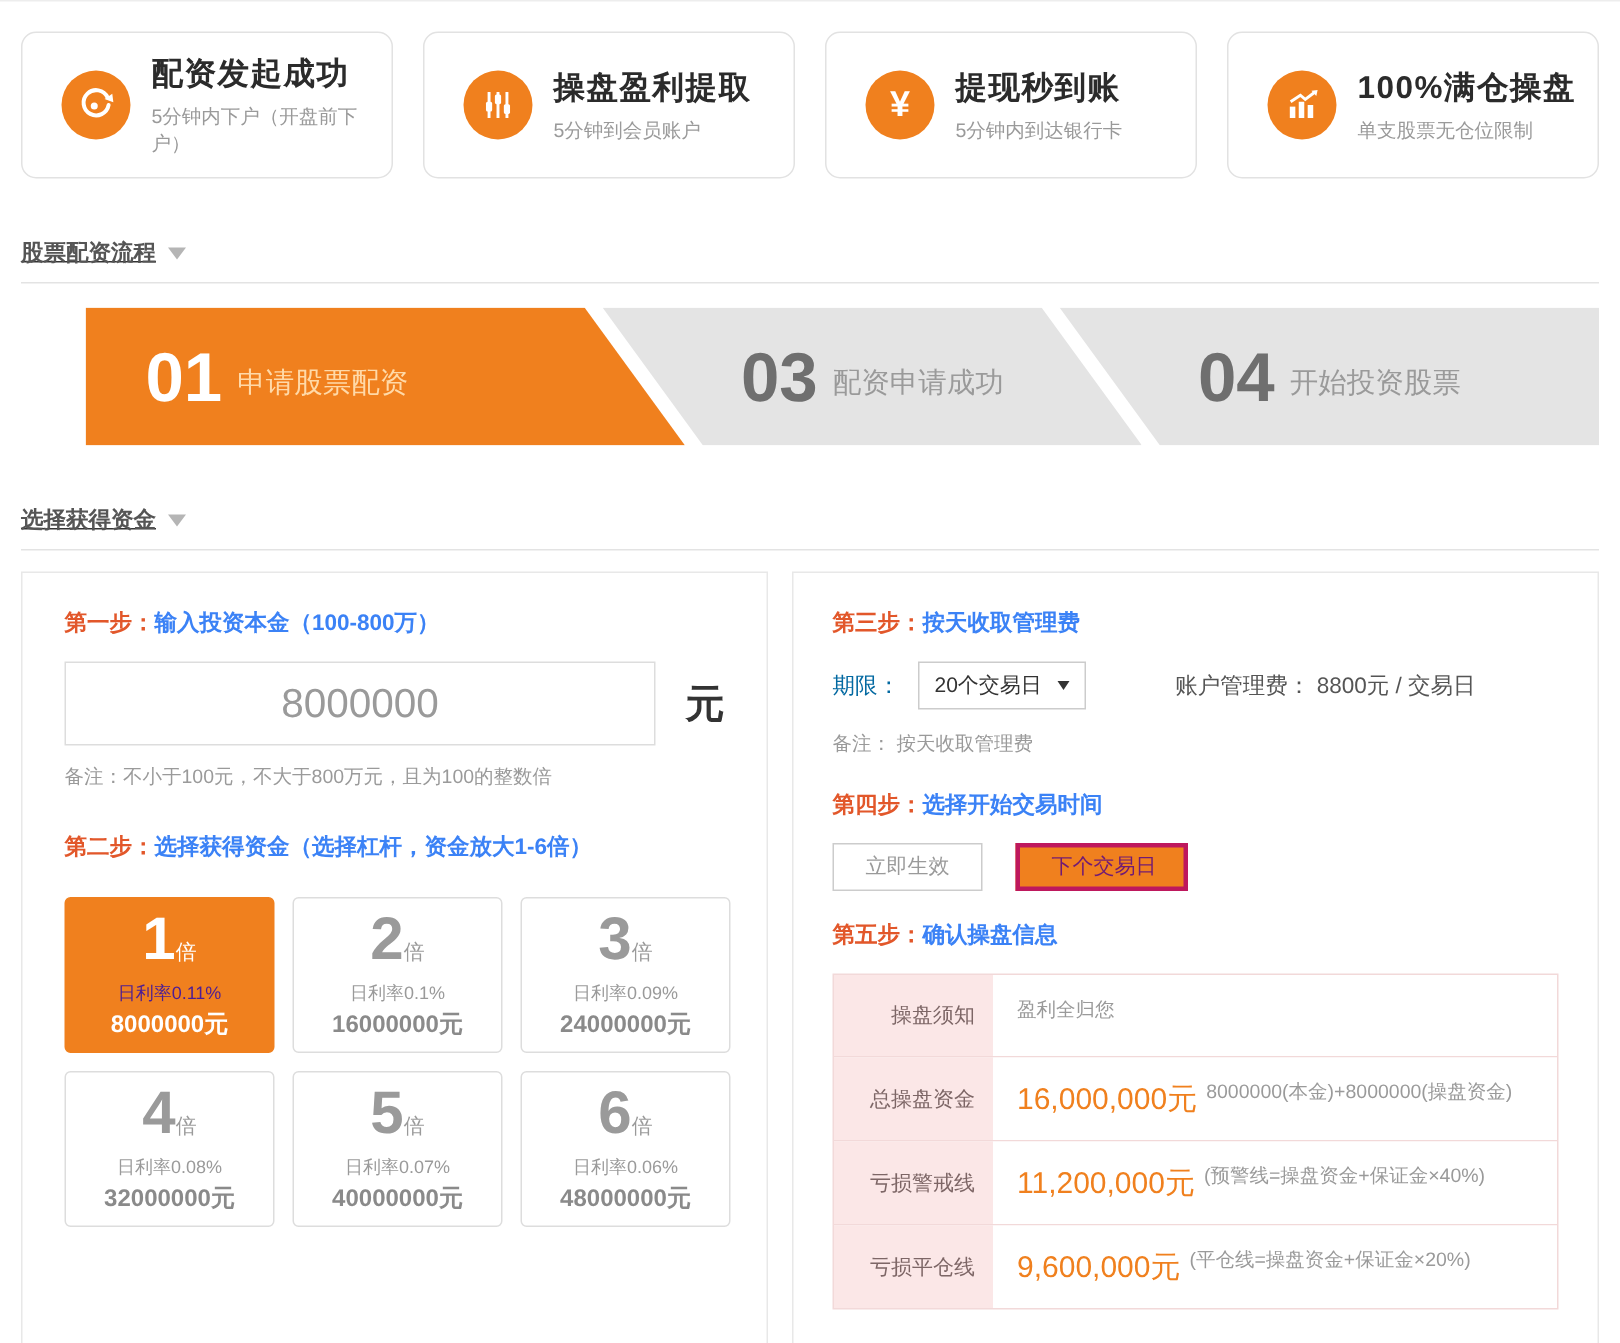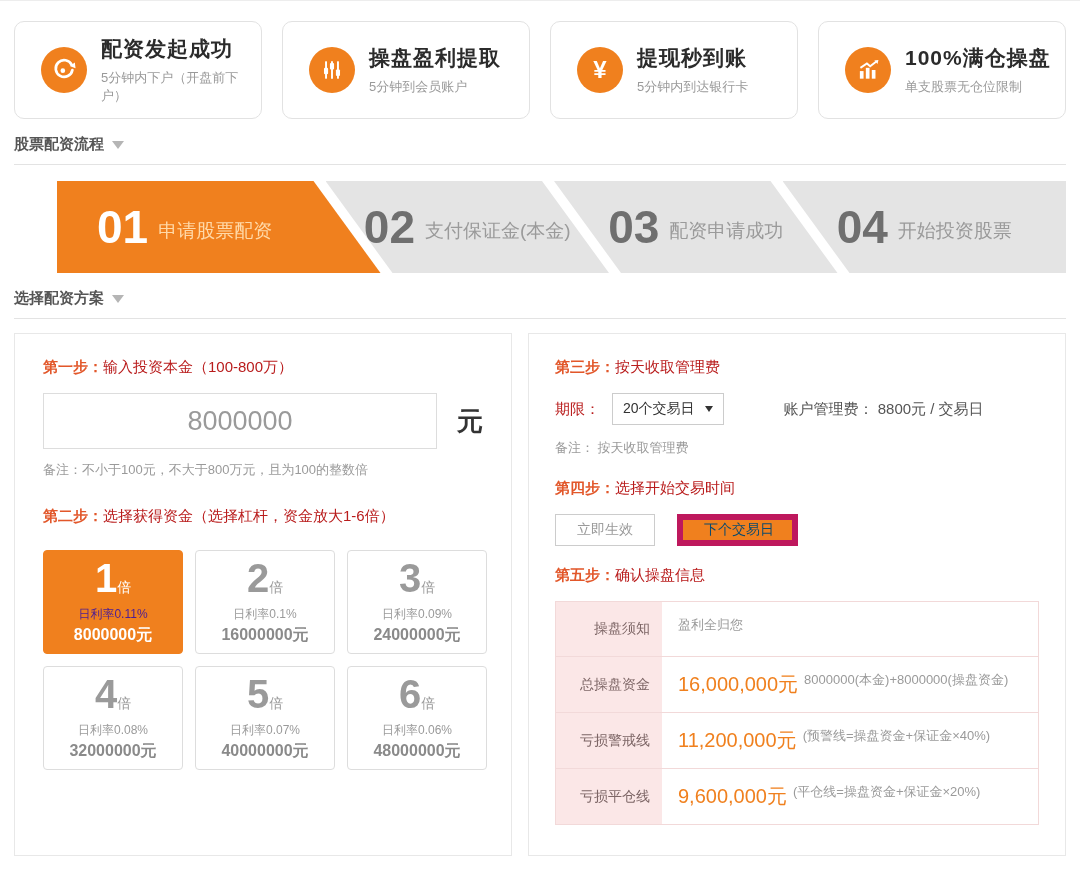--- a/index.html
+++ b/index.html
@@ -12,21 +12,21 @@
   .feature-card { flex:1; border:1px solid #e2e2e2; border-radius:10px; height:98px;
      display:flex; align-items:center; padding:0 0 0 26px; background:#fff; }
   .feature-icon { width:46px; height:46px; border-radius:50%; background:#f0801e; flex:0 0 46px;
      display:flex; align-items:center; justify-content:center; margin-right:14px; }
   .feature-icon span { color:#fff; font-size:24px; font-weight:bold; line-height:1; }
   .feature-texts { display:flex; flex-direction:column; }
   .feature-title { font-size:21px; font-weight:bold; color:#2b2b2b; letter-spacing:1px; }
   .feature-sub { font-size:13px; color:#9a9a9a; margin-top:6px; }
 
   
-  .section-head { display:flex; align-items:center; gap:8px; padding:0 14px; margin-top:16px; }
+  .section-head { display:flex; align-items:center; gap:8px; padding:0 14px; margin-top:40px;text-decoration:underline; }
   .section-title { font-size:15px; font-weight:bold; color:#555; }
   .caret-down { width:0; height:0; border-left:6px solid transparent; border-right:6px solid transparent;
      border-top:8px solid #b5b5b5; display:inline-block; }
   .section-rule { border-bottom:1px solid #e3e3e3; margin:10px 14px 0 14px; }
 
   
   .steps { display:flex; margin:16px 14px 0 14px; height:92px; }
   .step { flex:1; height:92px; background:#e4e4e4; display:flex; align-items:center; justify-content:center;margin-left:43px; }
   .step + .step { margin-left:-55px; }
   .step.first { clip-path:polygon(0 0, calc(100% - 67px) 0, 100% 100%, 0 100%);
@@ -39,21 +39,21 @@
   .step.first .step-label { color:#ffd9a8; }
 
   
   .panels { display:flex; gap:16px; padding:0 14px; margin-top:14px; }
   .panel { border:1px solid #e8e8e8; background:#fff; }
   .panel.left { width:498px; padding:24px 28px 40px 28px; }
   .panel.right { flex:1; padding:24px 26px 30px 26px; }
 
   .step-head { font-size:15px; margin-bottom:16px; }
   .step-head .lbl { color:#e2572a; font-weight:bold; }
-  .step-head .ttl { color:#b91c1c; }
+  .step-head .ttl { color:#3b82f6;font-weight:bold; }
 
   
   .input-row { display:flex; align-items:center; }
   .principal-input { width:395px; height:56px; border:1px solid #ddd; text-align:center;
      font-size:27px; color:#9a9a9a; font-family:"Liberation Sans","DejaVu Sans",sans-serif; outline:none; }
   .unit { font-size:26px; color:#333; margin-left:20px; font-weight:bold; }
   .small-note { font-size:13px; color:#9a9a9a; margin-top:12px; }
   .gap28 { height:28px; }
 
   
@@ -64,33 +64,33 @@
   .lever-suffix { font-size:14px; color:#9a9a9a; font-weight:normal; }
   .lever-rate { font-size:12px; color:#9a9a9a; margin-top:8px; }
   .lever-amount { font-size:16px; font-weight:bold; color:#8a8a8a; margin-top:2px; }
   .lever-box.selected { background:#f0801e; border-color:#f0801e; }
   .lever-box.selected .lever-times, .lever-box.selected .lever-suffix { color:#fff; }
   .lever-box.selected .lever-rate { color:#4c1d95; }
   .lever-box.selected .lever-amount { color:#fff; }
 
   
   .period-row { display:flex; align-items:center; margin-bottom:14px; }
-  .plain-label { font-size:15px; color:#b91c1c; }
+  .plain-label { font-size:15px; color:#0369a1; }
   .select-box { display:inline-flex; align-items:center; gap:10px; border:1px solid #ccc; background:#fff;
      padding:6px 10px; margin-left:12px; font-size:14px; color:#333; cursor:pointer; }
   .select-caret { width:0; height:0; border-left:4px solid transparent; border-right:4px solid transparent;
      border-top:6px solid #333; }
   .fee-group { margin-left:60px; font-size:15px; color:#555; }
 
   
   .time-row { display:flex; gap:22px; margin-bottom:20px; }
   .btn { height:32px; min-width:100px; display:inline-flex; align-items:center; justify-content:center;
      font-size:14px; padding:0 18px; cursor:pointer; }
   .btn.ghost { background:#fff; border:1px solid #ccc; color:#9a9a9a; }
-  .btn.solid { background:#f0801e; border:6px solid #be185d; color:#0c4a6e;padding-left:21px; }
+  .btn.solid { background:#f0801e; border:3px solid #be185d; color:#701a75;padding-left:21px; }
 
   
   .info-table { border:1px solid #f2d9d9; margin-top:4px; }
   .info-row { display:flex; border-top:1px solid #f2d9d9; }
   .info-row:first-child { border-top:none; }
   .info-th { width:106px; background:#fbe7e7; color:#7d6666; font-size:14px;
      display:flex; align-items:center; justify-content:flex-end; padding:18px 12px 18px 6px; }
   .info-td { flex:1; display:flex; align-items:flex-start; padding:14px 10px 14px 16px; background:#fff; }
   .info-value { color:#f0801e; font-size:20px; margin-right:6px; white-space:nowrap; }
   .info-desc { color:#9a9a9a; font-size:13px; }
@@ -164,35 +164,31 @@
     <span class="caret-down"></span>
   </div>
   <div class="section-rule"></div>
 
   <div class="steps">
     <div class="step first">
       <span class="step-num">01</span>
       <span class="step-label">申请股票配资</span>
     </div>
     <div class="step mid">
-      <span class="step-num">02</span>
-      <span class="step-label">支付保证金(本金)</span>
-    </div>
-    <div class="step mid">
       <span class="step-num">03</span>
       <span class="step-label">配资申请成功</span>
     </div>
     <div class="step last">
       <span class="step-num">04</span>
       <span class="step-label">开始投资股票</span>
     </div>
   </div>
 
   <div class="section-head">
-    <span class="section-title">选择配资方案</span>
+    <span class="section-title">选择获得资金</span>
     <span class="caret-down"></span>
   </div>
   <div class="section-rule"></div>
 
   <div class="panels">
 
     <div class="panel left">
       <div class="step-head">
         <span class="lbl">第一步：</span><span class="ttl">输入投资本金（100-800万）</span>
       </div>

